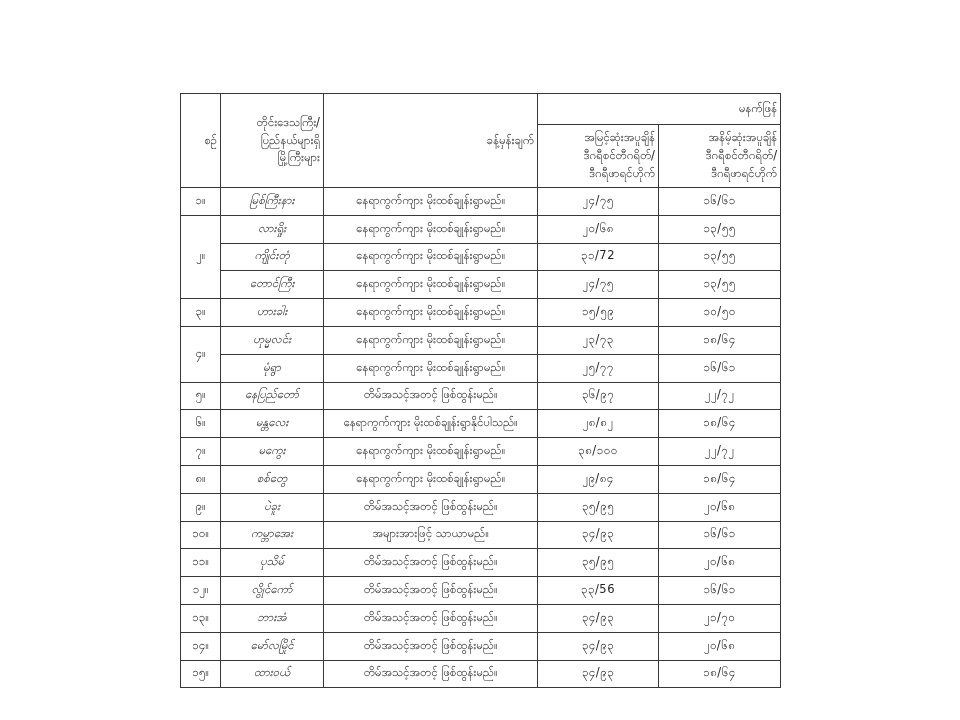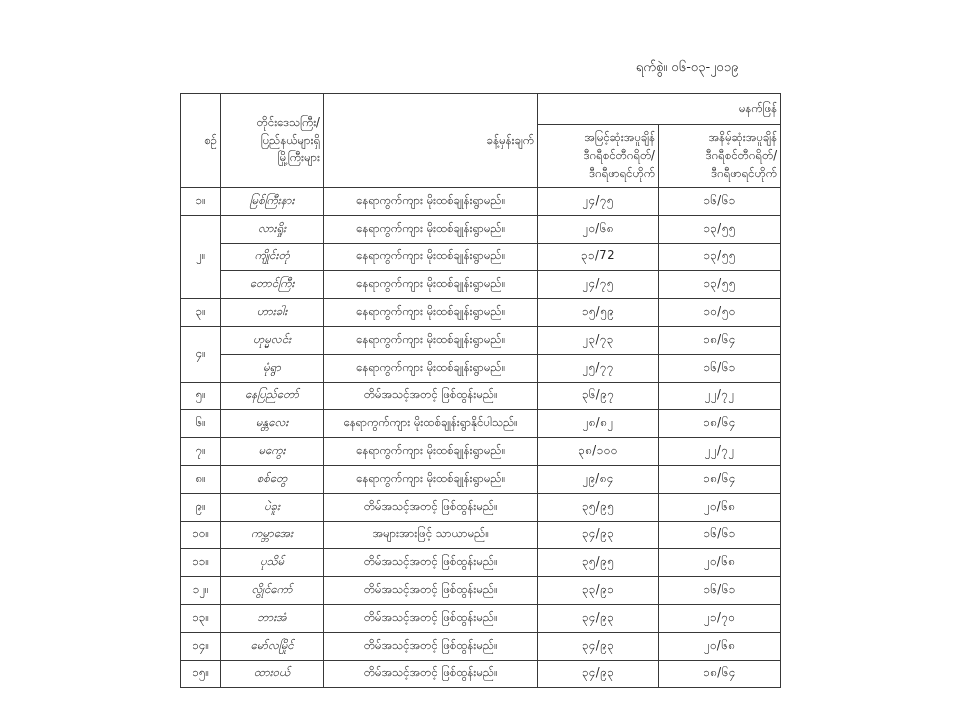--- a/index.html
+++ b/index.html
@@ -57,21 +57,20 @@
   td.city       { font-size: 11.5px; font-style: italic; }
   td.forecast   { font-size: 11.5px; margin-top: 44px; }
   td.max, td.min { font-size: 11.5px; letter-spacing: 0.5px; }
   tbody td { height: 24.8px; }
 </style>
 </head>
 <body>
 
 <div class="page">
 
-  <div class="date-line">ရက်စွဲ။ ၀၆-၀၃-၂၀၁၉</div>
 
   <table class="forecast">
     <colgroup>
       <col style="width:40px">
       <col style="width:103px">
       <col style="width:214px">
       <col style="width:121px">
       <col style="width:122px">
     </colgroup>
     <thead>
@@ -185,21 +184,21 @@
           <td class="serial" rowspan="1">၁၁။</td>
           <td class="city">ပုသိမ်</td>
           <td class="forecast">တိမ်အသင့်အတင့် ဖြစ်ထွန်းမည်။</td>
           <td class="max">၃၅/၉၅</td>
           <td class="min">၂၀/၆၈</td>
         </tr>
         <tr>
           <td class="serial" rowspan="1">၁၂။</td>
           <td class="city">လွိုင်ကော်</td>
           <td class="forecast">တိမ်အသင့်အတင့် ဖြစ်ထွန်းမည်။</td>
-          <td class="max">၃၃/၉၁</td>
+          <td class="max">၃၃/56</td>
           <td class="min">၁၆/၆၁</td>
         </tr>
         <tr>
           <td class="serial" rowspan="1">၁၃။</td>
           <td class="city">ဘားအံ</td>
           <td class="forecast">တိမ်အသင့်အတင့် ဖြစ်ထွန်းမည်။</td>
           <td class="max">၃၄/၉၃</td>
           <td class="min">၂၁/၇၀</td>
         </tr>
         <tr>

